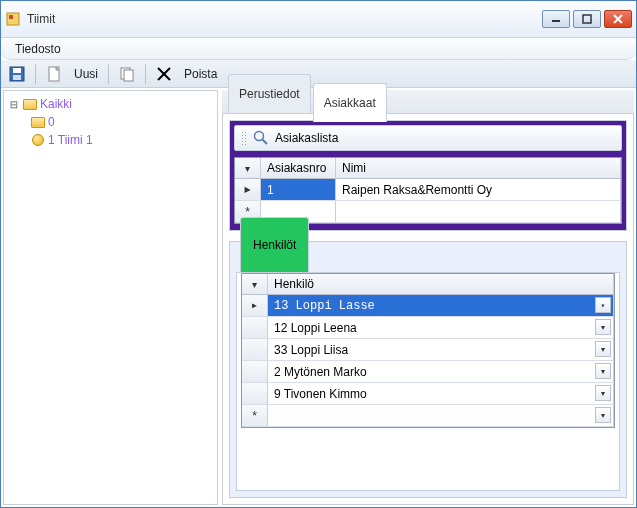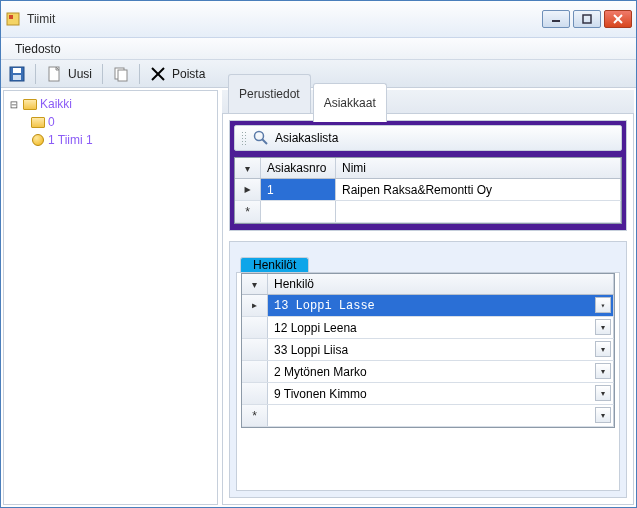--- a/index.html
+++ b/index.html
@@ -4,25 +4,25 @@
 <style>
   * { box-sizing: border-box; }
   html, body { margin: 0; padding: 0; font-family: "Segoe UI", Tahoma, sans-serif; font-size: 12px; background: #fff; }
   .window { width: 637px; height: 508px; border: 1px solid #4a7ebb; background: #fff; display: flex; flex-direction: column; box-shadow: 0 0 6px rgba(0,0,0,0.3); }
   .titlebar { height: 30px; background: linear-gradient(#fdfdfe,#e6eef8); border-bottom: 1px solid #c9d6ea; display: flex; align-items: center; padding: 18px 4px; }
   .title-icon { width: 16px; height: 16px; margin-right: 6px; display: flex; align-items: center; justify-content: center; }
   .title-text { flex: 1; color: #333; }
   .win-btns { display: flex; gap: 3px; }
   .win-btn { width: 28px; height: 18px; border: 1px solid #6e8fb8; border-radius: 2px; background: linear-gradient(#eef4fb,#cddcee); display: flex; align-items: center; justify-content: center; font-size: 10px; color: #334; }
   .win-close { background: linear-gradient(#f07a6a,#d7461e); border-color: #a93a1f; color: #fff; font-weight: bold; }
-  .menubar { height: 22px; background: linear-gradient(#fbfcfe,#eef2f7); border-bottom: 1px solid #d0d9e5; display: flex; align-items: center; padding: 0 6px; }
+  .menubar { height: 22px; background: linear-gradient(#fbfcfe,#eef2f7); border-bottom: 1px solid #d0d9e5; display: flex; align-items: center; padding: 0 6px; border-radius: 10px; }
   .menu-item { padding: 2px 8px; color: #222; }
   .toolbar { height: 28px; background: linear-gradient(#eff3f8,#dfe7f0); border-bottom: 1px solid #c6cfdb; display: flex; align-items: center; padding: 0 4px; gap: 2px; }
   .tb-sep { width: 1px; height: 20px; background: #b9c4d0; margin: 0 4px; }
-  .tb-btn { display: flex; align-items: center; gap: 6px; padding: 2px 4px; color: #222; }
+  .tb-btn { display: flex; align-items: center; gap: 12px; padding: 2px 4px; color: #222; }
   .tb-btn svg, .title-icon svg { display: block; }
   .content { flex: 1; display: flex; padding: 2px; gap: 4px; min-height: 0; }
   .tree-pane { width: 215px; background: #fff; border: 1px solid #c6cfdb; padding: 4px 2px; overflow: auto; }
   .tree-row { display: flex; align-items: center; gap: 2px; height: 18px; padding-left: 2px; }
   .tree-toggle { width: 12px; text-align: center; color: #555; font-size: 10px; }
   .tree-icon { width: 16px; height: 14px; display: flex; align-items: center; justify-content: center; }
   .tree-label { color: #8b5cf6; }
   .folder-closed { width: 14px; height: 11px; background: linear-gradient(#ffe9a8,#f3c54a); border: 1px solid #c99a1a; border-radius: 1px; }
   .coin { width: 12px; height: 12px; border-radius: 50%; background: radial-gradient(circle at 35% 30%, #ffe79a, #f0b417); border: 1px solid #bb8a0c; }
   .right-pane { flex: 1; display: flex; flex-direction: column; min-width: 0; }
@@ -40,21 +40,21 @@
   .grid-head .cell, .grid-row .cell { border-right: 1px solid #c6cfdb; padding: 3px 6px; display: flex; align-items: center; }
   .rowhdr { width: 26px; justify-content: center; background: linear-gradient(#f7f9fc,#e7ecf3); border-right: 1px solid #b7c0cc; }
   .grid-row { display: flex; border-bottom: 1px solid #d7dee7; min-height: 22px; }
   .grid-row.sel .data0 { background: #2a6fd6; color: #fff; }
   .grid-row.sel2 { background: #2a6fd6; color: #fff; font-family: Liberation Mono, monospace; }
   .col-nro { width: 75px; }
   .col-nimi { flex: 1; }
   .col-henk { flex: 1; position: relative; }
   .dropdown-btn { position: absolute; right: 2px; top: 2px; width: 16px; height: 16px; border: 1px solid #b7c0cc; background: linear-gradient(#fff,#e6ecf3); display: flex; align-items: center; justify-content: center; font-size: 8px; color: #333; }
   .sub-tabs { height: 24px; display: flex; align-items: flex-end; padding-left: 4px; }
-  .sub-tab { padding: 0 12px; background: #0ea5e9; border: 1px solid #c6cfdb; border-bottom: none; border-radius: 3px 3px 0 0; }
+  .sub-tab { padding: 20px 12px; background: #22c55e; border: 1px solid #c6cfdb; border-bottom: none; border-radius: 3px 3px 0 0; }
   .sub-body { flex: 1; background: #fff; border: 1px solid #c6cfdb; display: flex; flex-direction: column; min-height: 0; }
   .asterisk { color: #333; }
   .triangle-right::before { content: "▶"; font-size: 8px; color: #333; }
   .hdr-icon { font-size: 10px; color: #333; }
 </style>
 </head>
 <body>
 
 <div class="window">
 

